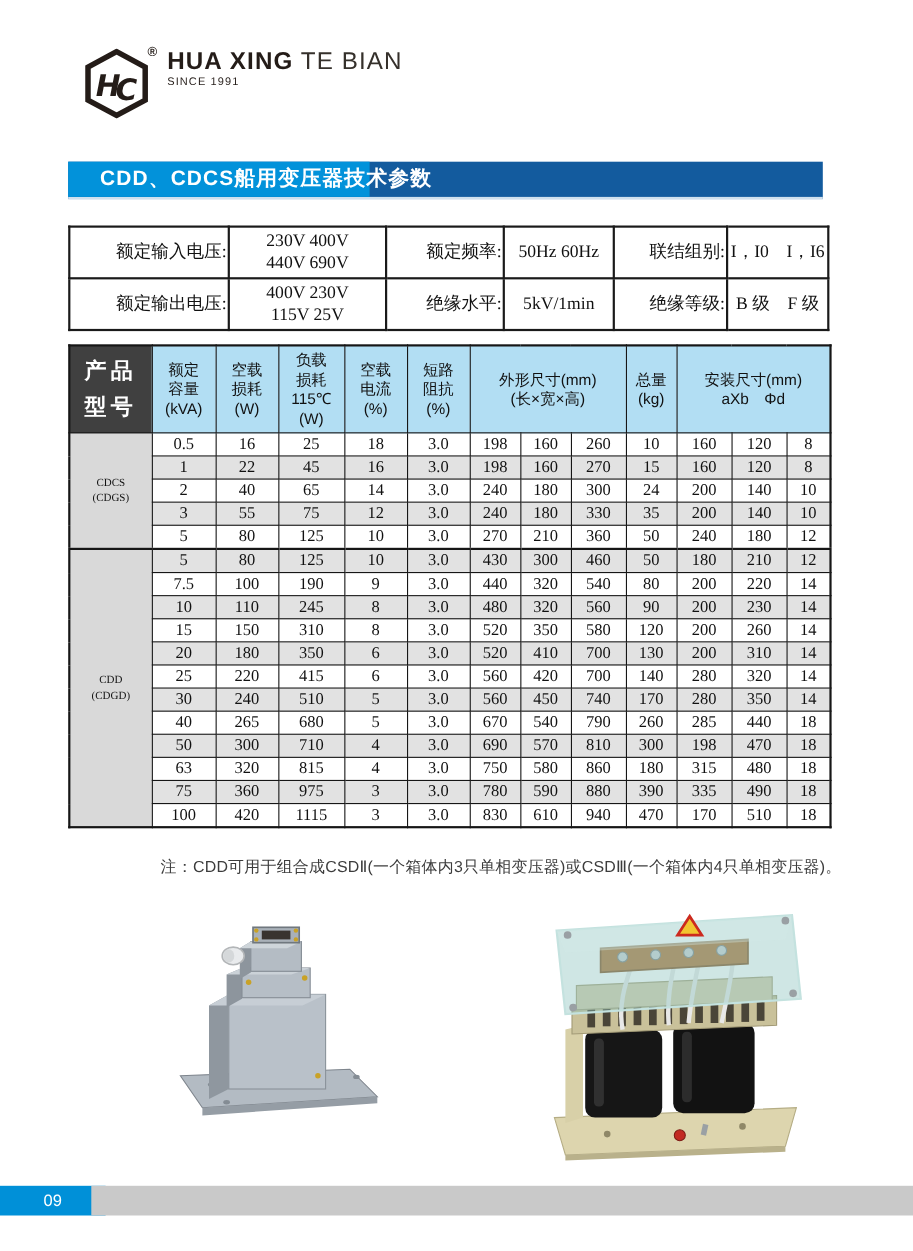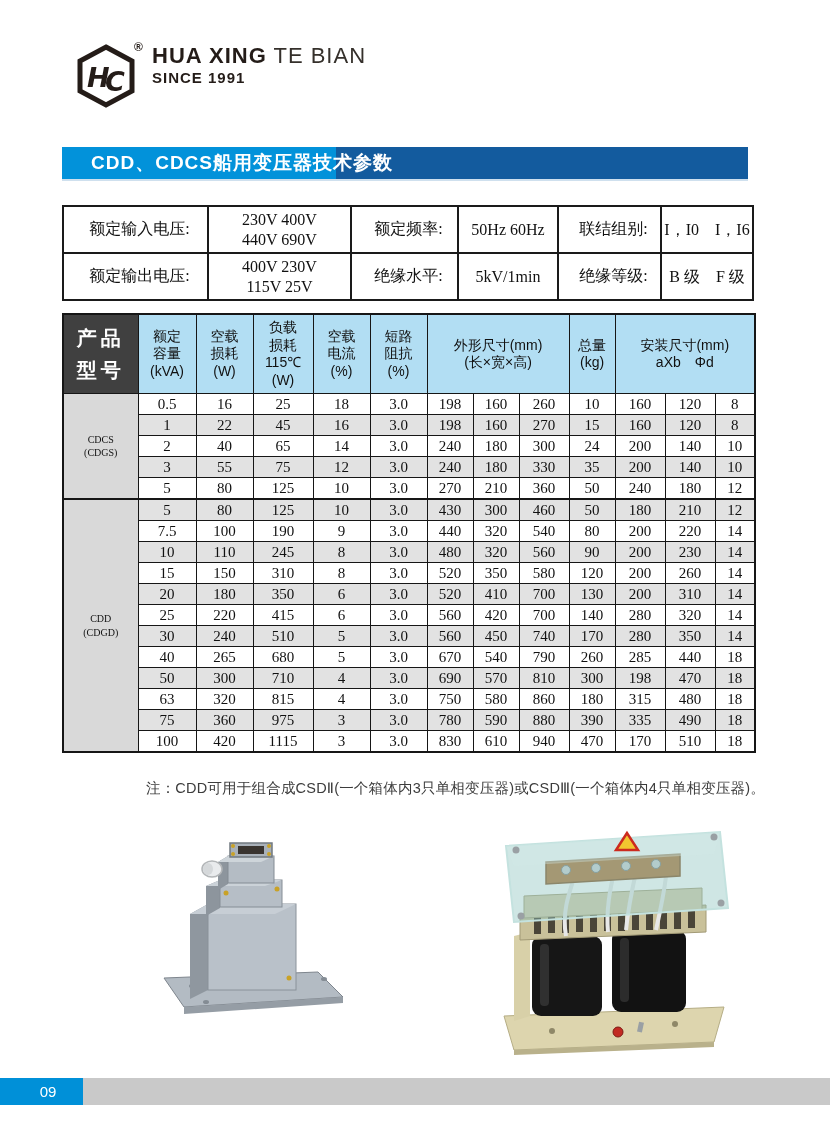--- a/index.html
+++ b/index.html
@@ -6,33 +6,33 @@
   body{width:830px;height:1137px;position:relative;font-family:"Liberation Sans",sans-serif;overflow:hidden;}
 
   
   .logo{position:absolute;top:44px;left:76px;display:flex;align-items:flex-start;}
   .hexwrap{position:relative;width:70px;height:64px;}
   .reg{position:absolute;left:58px;top:-4px;font-size:12px;color:#241c18;font-weight:bold;}
   .logo-text{margin-left:6px;color:#241c18;}
   .brand{font-size:22px;letter-spacing:1px;line-height:1.05;}
   .brand .b{font-weight:bold;}
   .brand .l{font-weight:normal;color:#35302b;}
-  .since{font-size:15px;font-weight:bold;margin-top:2px;letter-spacing:1px;}
+  .since{font-size:10px;font-weight:normal;margin-top:2px;letter-spacing:1px;}
 
   
   .title-bar{position:absolute;top:147px;left:62px;width:686px;height:32px;background:#135b9e;border-bottom:2px solid #cfe0ee;}
   .title-bar .light{position:absolute;left:0;top:0;width:274px;height:100%;background:#0292da;}
   .title-text{position:relative;color:#fff;font-weight:bold;font-size:19px;line-height:32px;padding-left:29px;letter-spacing:1px;}
 
   .pre{white-space:pre-line;}
 
   
   .spec-table{position:absolute;top:205px;left:62px;width:690px;border-collapse:collapse;table-layout:fixed;font-family:"Liberation Serif","DejaVu Serif",serif;color:#111;}
   .spec-table td{border:2px solid #1a1a1a;height:43px;font-size:16px;}
-  .spec-label{text-align:center;padding-left:9px;}
+  .spec-label{text-align:right;padding-left:9px;}
   .spec-value{text-align:center;line-height:1.25;}
 
   
   .main-table{position:absolute;top:313px;left:62px;width:692px;border-collapse:collapse;table-layout:fixed;border:2px solid #161616;color:#111;}
   .main-table th,.main-table td{border:1px solid #161616;padding:0;}
   .main-table th{background:#b2def3;font-size:14px;font-weight:normal;line-height:1.25;height:78px;font-family:"Liberation Sans",sans-serif;}
   .main-table th.corner{background:#404040;color:#ffffff;font-size:20px;font-weight:bold;letter-spacing:4px;line-height:1.6;}
   .main-table td{font-family:"Liberation Serif","DejaVu Serif",serif;font-size:15px;text-align:center;height:20px;line-height:20px;}
   .main-table td.model-cell{background:#d9d9d9;font-size:10px;line-height:1.35;}
   .main-table tr.alt td{background:#e2e2e2;}

